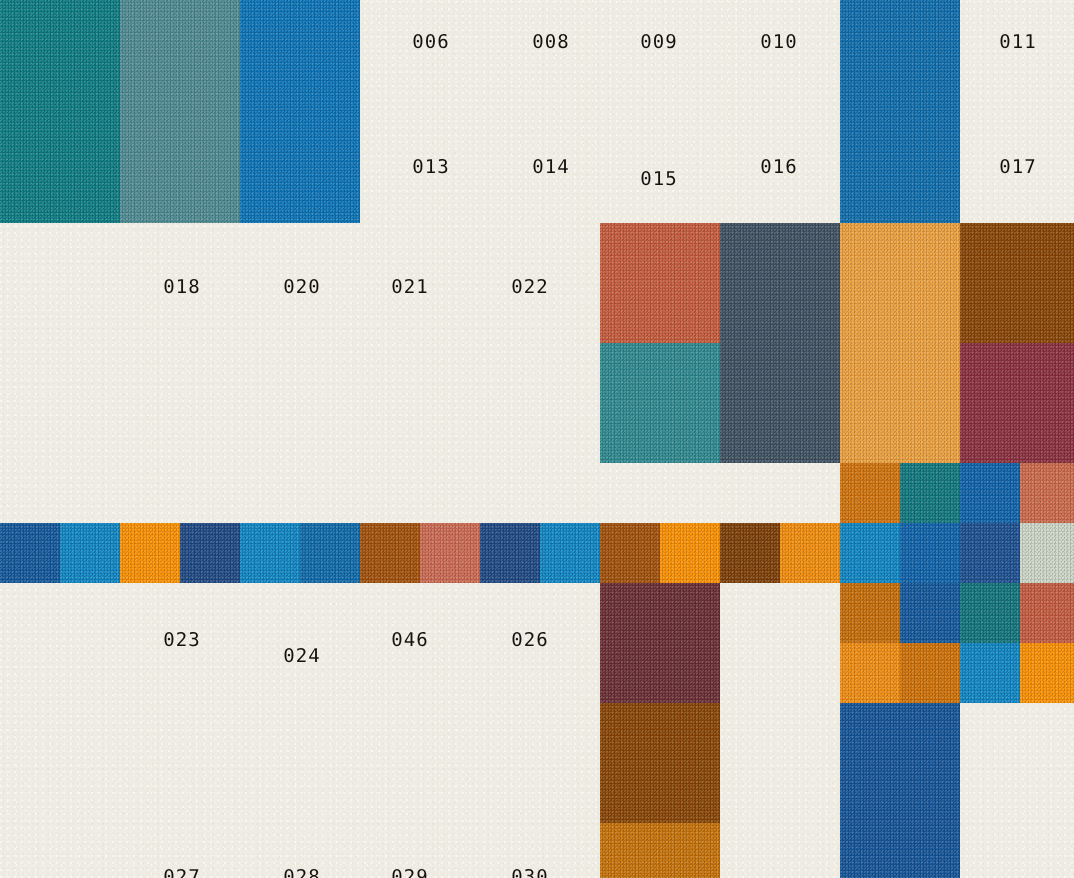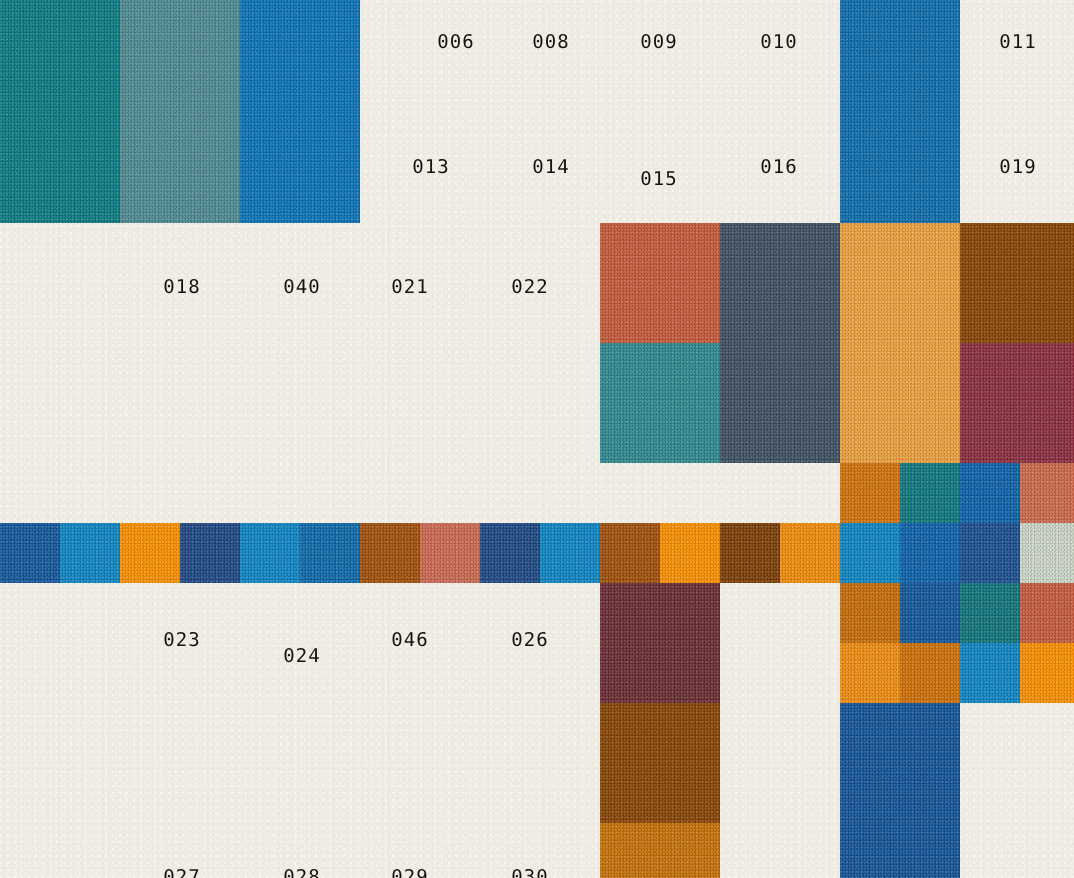--- a/index.html
+++ b/index.html
@@ -183,32 +183,32 @@
         <div class="tex"></div>
       </div>
       <div class="cell" style="left: 840px; top: 703px; width: 120px; height: 175px; background-color: rgb(21, 85, 154);">
         <div class="tex"></div>
       </div>
       <div class="cell" style="left: 600px; top: 823px; width: 120px; height: 55px; background-color: rgb(199, 114, 8);">
         <div class="tex"></div>
       </div>
     </div>
   <div id="labels-layer">
-      <div class="label" style="left: 456px; top: 42px; color: rgb(21, 17, 14); text-align: right;">006</div>
+      <div class="label" style="left: 431px; top: 42px; color: rgb(21, 17, 14); text-align: right;">006</div>
       <div class="label" style="left: 551px; top: 42px; color: rgb(21, 17, 14);">008</div>
       <div class="label" style="left: 659px; top: 42px; color: rgb(21, 17, 14);">009</div>
       <div class="label" style="left: 779px; top: 42px; color: rgb(21, 17, 14);">010</div>
       <div class="label" style="left: 1018px; top: 42px; color: rgb(21, 17, 14);">011</div>
       <div class="label" style="left: 431px; top: 167px; color: rgb(21, 17, 14);">013</div>
       <div class="label" style="left: 551px; top: 167px; color: rgb(21, 17, 14);">014</div>
       <div class="label" style="left: 659px; top: 167px; color: rgb(21, 17, 14); margin-top: 12px;">015</div>
       <div class="label" style="left: 779px; top: 167px; color: rgb(21, 17, 14);">016</div>
-      <div class="label" style="left: 1018px; top: 167px; color: rgb(21, 17, 14);">019</div>
+      <div class="label" style="left: 1018px; top: 167px; color: rgb(21, 17, 14);">017</div>
       <div class="label" style="left: 182px; top: 287px; color: rgb(21, 17, 14);">018</div>
-      <div class="label" style="left: 302px; top: 287px; color: rgb(21, 17, 14);">040</div>
+      <div class="label" style="left: 302px; top: 287px; color: rgb(21, 17, 14);">020</div>
       <div class="label" style="left: 410px; top: 287px; color: rgb(21, 17, 14);">021</div>
       <div class="label" style="left: 530px; top: 287px; color: rgb(21, 17, 14);">022</div>
       <div class="label" style="left: 182px; top: 640px; color: rgb(21, 17, 14);">023</div>
       <div class="label" style="left: 302px; top: 656px; color: rgb(21, 17, 14);">024</div>
       <div class="label" style="left: 410px; top: 640px; color: rgb(21, 17, 14);">046</div>
       <div class="label" style="left: 530px; top: 640px; color: rgb(21, 17, 14);">026</div>
       <div class="label" style="left: 182px; top: 877px; color: rgb(21, 17, 14);">027</div>
       <div class="label" style="left: 302px; top: 877px; color: rgb(21, 17, 14);">028</div>
       <div class="label" style="left: 410px; top: 877px; color: rgb(21, 17, 14);">029</div>
       <div class="label" style="left: 530px; top: 877px; color: rgb(21, 17, 14);">030</div>

